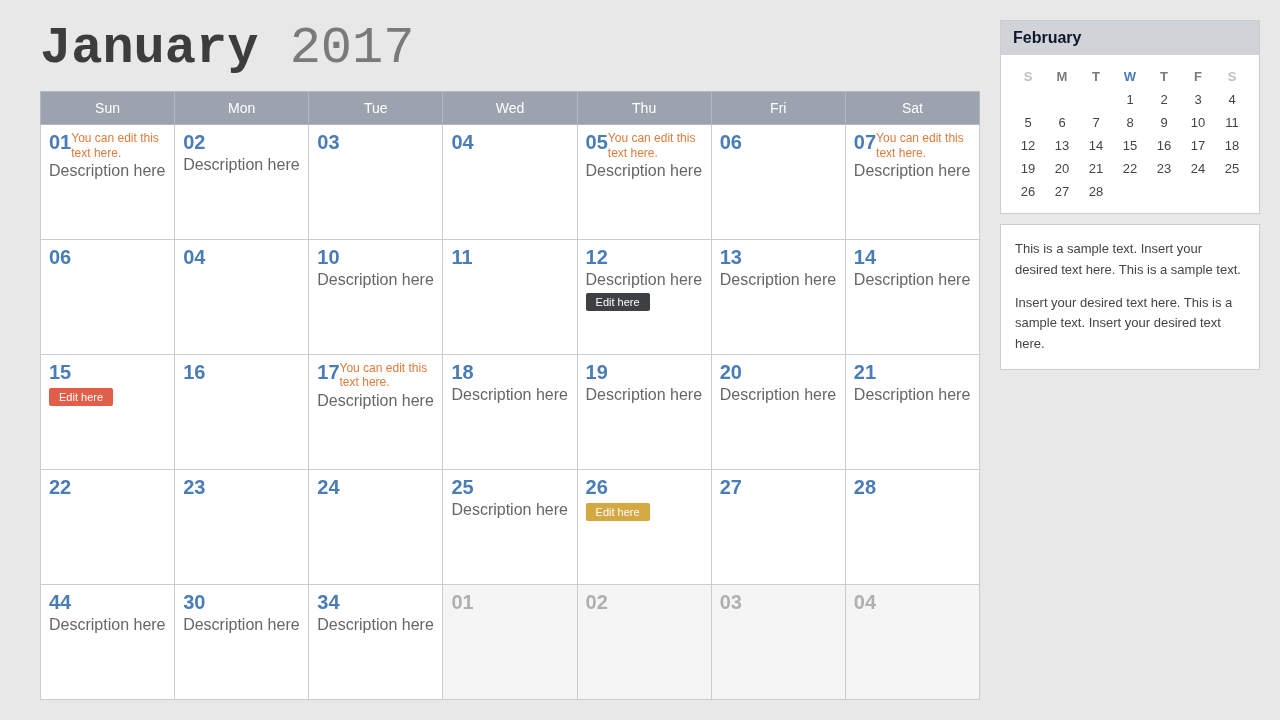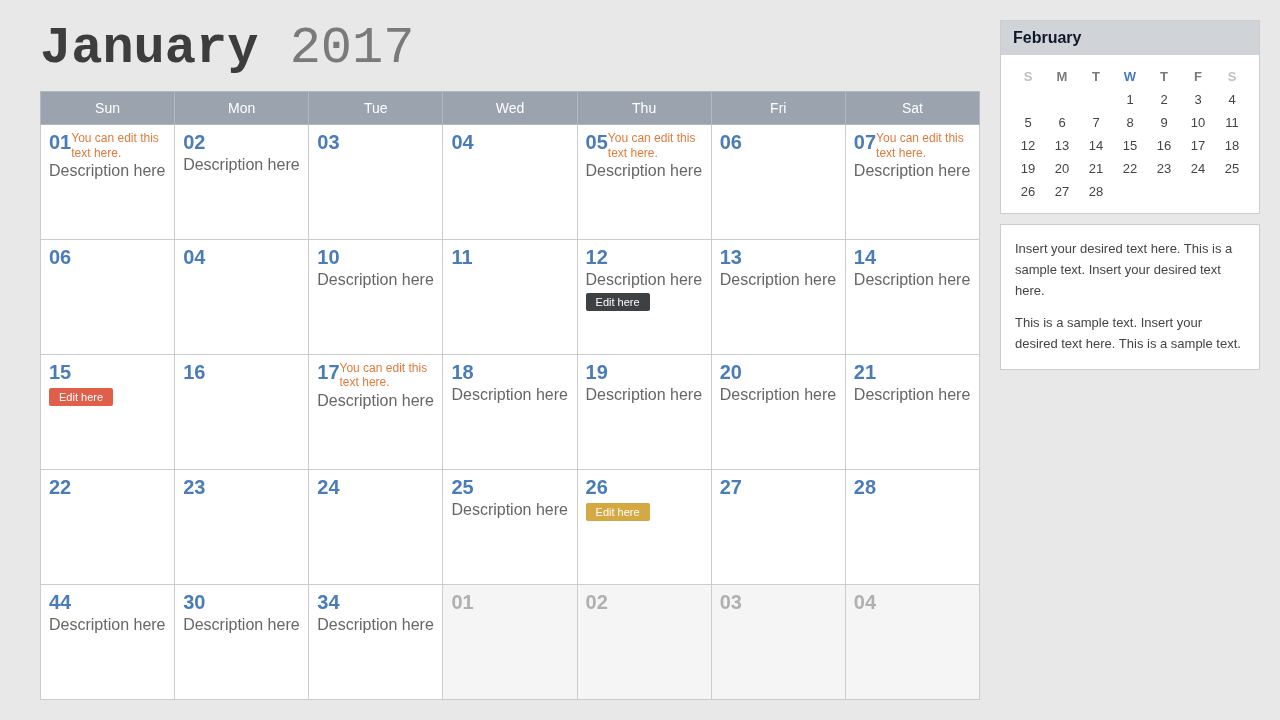--- a/index.html
+++ b/index.html
@@ -440,16 +440,16 @@
               <td class="faded"></td>
               <td class="faded"></td>
               <td class="faded"></td>
               <td class="faded"></td>
             </tr>
           </tbody>
         </table>
     </div>
   </div>
   <div class="sidebar-text">
+    <p>This is a sample text. Insert your desired text here. This is a sample text.</p>
     <p>Insert your desired text here. This is a sample text. Insert your desired text here.</p>
-    <p>This is a sample text. Insert your desired text here. This is a sample text.</p>
   </div>
 </div>
 
 </body></html>

